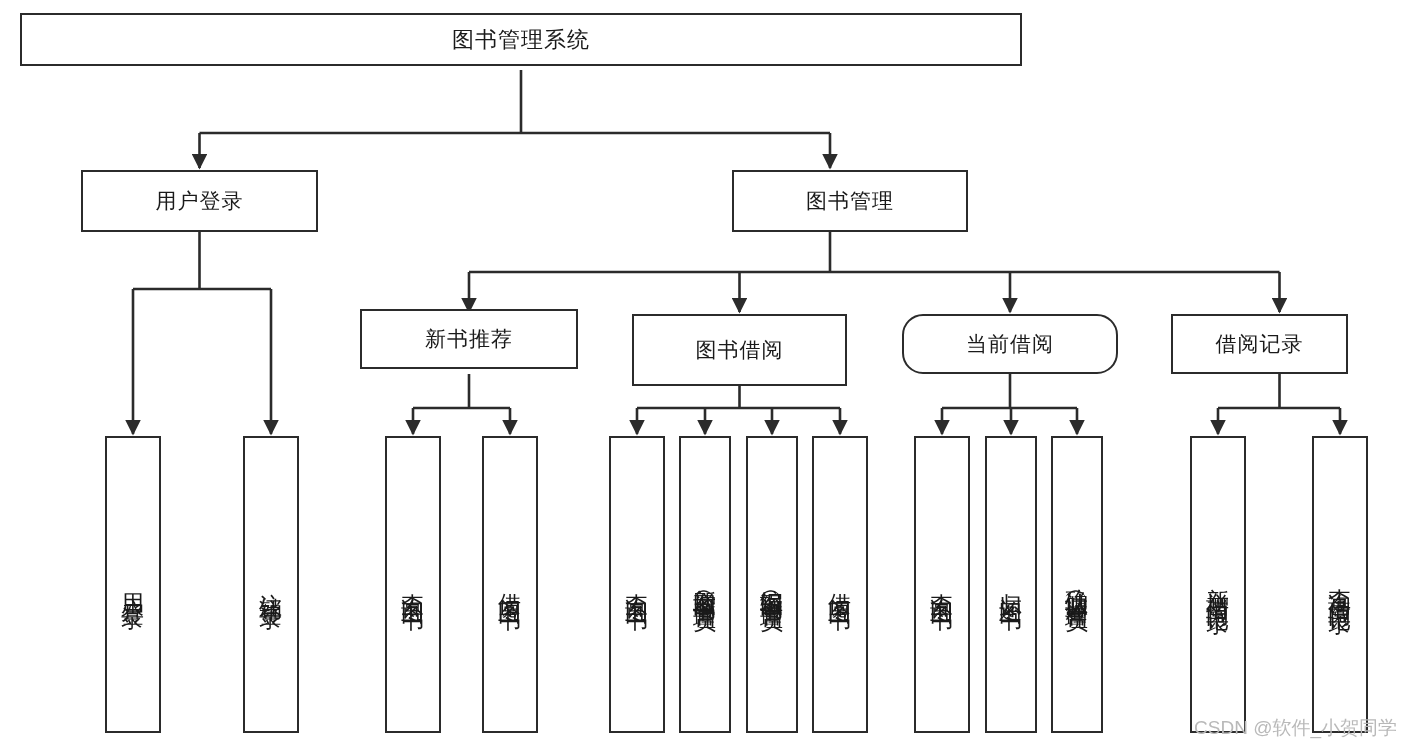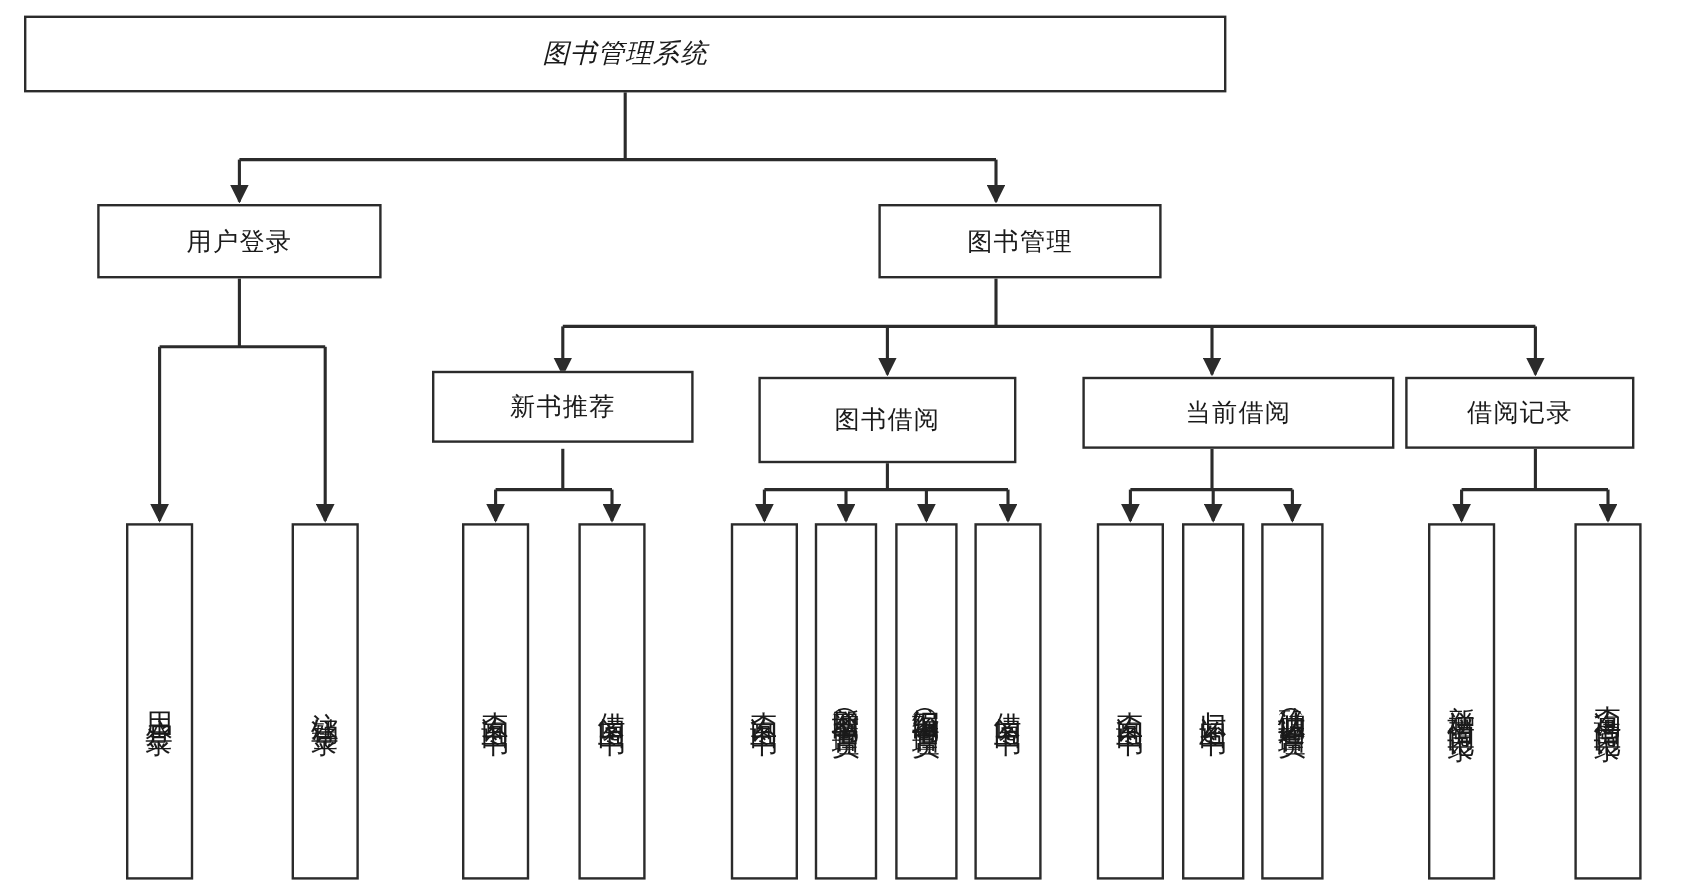--- a/index.html
+++ b/index.html
@@ -111,39 +111,39 @@
         <path d="M 1011 408 L 1011 434" marker-end="url(#arrow)"></path>
         <path d="M 1077 408 L 1077 434" marker-end="url(#arrow)"></path>
         <path d="M 1279.5 374 L 1279.5 408"></path>
         <path d="M 1218 408 L 1340 408"></path>
         <path d="M 1218 408 L 1218 434" marker-end="url(#arrow)"></path>
         <path d="M 1340 408 L 1340 434" marker-end="url(#arrow)"></path>
       </g>
   </svg>
 
   <div id="nodes">
-      <div class="node root horiz" style="left: 20px; top: 13px; width: 1002px; height: 64px; font-style: italic;">
+      <div class="node root horiz" style="left: 20px; top: 13px; width: 1002px; height: 53px;">
         <span>图书管理系统</span>
       </div>
       <div class="node horiz" style="left: 81px; top: 170px; width: 237px; height: 62px;">
         <span>用户登录</span>
       </div>
       <div class="node horiz" style="left: 712px; top: 170px; width: 236px; height: 62px; margin-left: 20px;">
         <span>图书管理</span>
       </div>
       <div class="node horiz" style="left: 360px; top: 309px; width: 218px; height: 60px;">
         <span>新书推荐</span>
       </div>
       <div class="node horiz" style="left: 632px; top: 314px; width: 215px; height: 72px;">
         <span>图书借阅</span>
       </div>
-      <div class="node horiz" style="left: 902px; top: 314px; width: 260px; height: 60px;">
+      <div class="node horiz" style="left: 902px; top: 314px; width: 216px; height: 60px; border-radius: 21px;">
         <span>当前借阅</span>
       </div>
-      <div class="node horiz" style="left: 1171px; top: 314px; width: 191px; height: 60px;">
+      <div class="node horiz" style="left: 1171px; top: 314px; width: 177px; height: 60px;">
         <span>借阅记录</span>
       </div>
       <div class="node leaf" style="left: 105px; top: 436px; width: 56px; height: 297px;">
         <span class="vtext">用户登录</span>
       </div>
       <div class="node leaf" style="left: 243px; top: 436px; width: 56px; height: 297px;">
         <span class="vtext">注销登录</span>
       </div>
       <div class="node leaf" style="left: 385px; top: 436px; width: 56px; height: 297px;">
         <span class="vtext">查询图书</span>
@@ -173,13 +173,14 @@
         <span class="vtext">确认归还（管理员）</span>
       </div>
       <div class="node leaf" style="left: 1190px; top: 436px; width: 56px; height: 297px;">
         <span class="vtext">新增借阅记录</span>
       </div>
       <div class="node leaf" style="left: 1312px; top: 436px; width: 56px; height: 297px;">
         <span class="vtext">查询借阅记录</span>
       </div>
     </div>
 
+  <div class="watermark">CSDN @软件_小贺同学</div>
 </div>
 
 </body></html>

